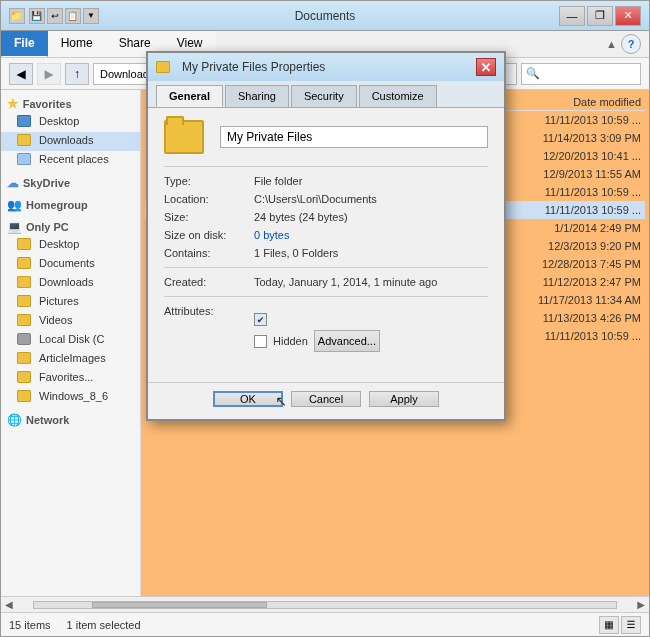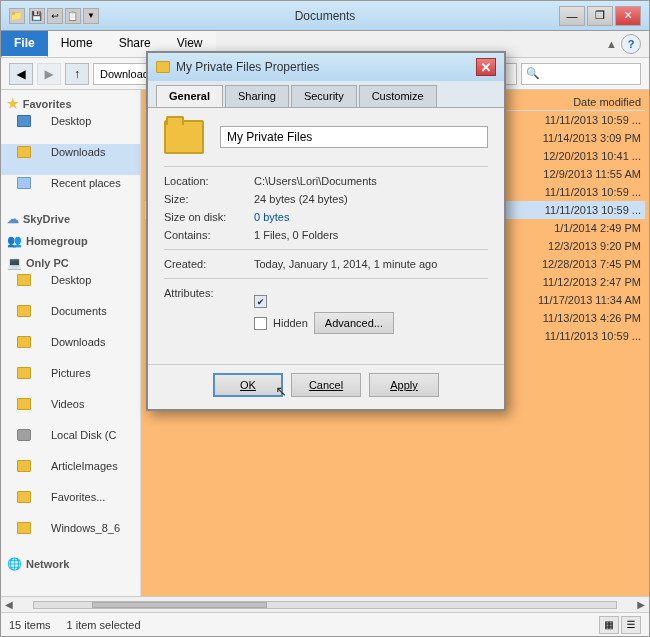--- a/index.html
+++ b/index.html
@@ -33,21 +33,21 @@
     .search-box { width: 120px; height: 22px; border: 1px solid #bbb; background: white; display: flex; align-items: center; padding: 0 4px; }
     .search-icon { color: #888; font-size: 11px; }
 
     
     .content-area { flex: 1; display: flex; overflow: hidden; }
 
     
     .sidebar { width: 140px; background: #f5f5f5; border-right: 1px solid #ddd; overflow-y: auto; padding: 4px 0; }
     .sidebar-section { margin-bottom: 4px; }
     .sidebar-header { display: flex; align-items: center; padding: 2px 6px; gap: 4px; font-size: 11px; font-weight: bold; color: #555; cursor: pointer; }
-    .sidebar-item { display: flex; align-items: flex-end; padding: 2px 8px 17px 16px; gap: 20px; font-size: 11px; cursor: pointer; color: #333; }
+    .sidebar-item { display: flex; align-items: flex-end; padding: 2px 8px 5px 16px; gap: 8px; font-size: 11px; cursor: pointer; color: #333; }
     .sidebar-item.active { background: #cce0f5; }
     .folder-icon { width: 14px; height: 12px; background: #f0c040; border: 1px solid #c8a020; border-radius: 1px; font-size: 9px; display: flex; align-items: center; justify-content: center; }
     .folder-icon.blue { background: #5090d0; border-color: #3070b0; }
 
     
     .file-list { flex: 1; background: #fdba74; padding: 4px; overflow: hidden; position: relative; }
     .file-list-header { display: flex; border-bottom: 1px solid #ddd; padding: 2px 4px; }
     .file-header-date { margin-left: auto; font-size: 11px; color: #333; font-weight: normal; }
     .file-items { }
     .file-item { display: flex; align-items: center; padding: 2px 4px; font-size: 11px; cursor: pointer; }
@@ -89,25 +89,25 @@
     .divider { border: none; border-top: 1px solid #ccc; margin: 8px 0; }
     .prop-row { display: flex; margin-bottom: 6px; align-items: flex-start; }
     .prop-label { width: 90px; font-size: 11px; color: #333; flex-shrink: 0; }
     .prop-value { font-size: 11px; color: #333; }
     .prop-value.blue { color: #0050b0; }
     .attr-section { margin-top: 8px; }
     .attr-row { display: flex; align-items: center; margin-bottom: 4px; gap: 6px; }
     .checkbox { width: 13px; height: 13px; border: 1px solid #888; background: white; display: flex; align-items: center; justify-content: center; font-size: 10px; flex-shrink: 0; }
     .checkbox.checked { background: #e0e8f5; }
     .checkbox-label { font-size: 11px; color: #333; flex: 1; }
-    .advanced-btn { height: 22px; padding: 0 10px; border: 1px solid #aaa; background: linear-gradient(to bottom, #e8e8e8, #d4d4d4); font-size: 11px; cursor: pointer; }
+    .advanced-btn { height: 22px; padding: 0 3px; border: 1px solid #aaa; background: linear-gradient(to bottom, #e8e8e8, #d4d4d4); font-size: 11px; cursor: pointer; }
 
     
     .dialog-buttons { display: flex; justify-content: center; gap: 8px; padding: 8px 16px 12px; border-top: 1px solid #ccc; margin-top: 8px; }
-    .dialog-btn { height: 24px; min-width: 70px; border: 1px solid #aaa; background: linear-gradient(to bottom, #e8e8e8, #d4d4d4); font-size: 11px; cursor: pointer; display: flex; align-items: center; justify-content: center; text-decoration: underline; }
+    .dialog-btn { height: 16px; min-width: 70px; border: 1px solid #aaa; background: linear-gradient(to bottom, #e8e8e8, #d4d4d4); font-size: 11px; cursor: pointer; display: flex; align-items: center; justify-content: center; }
     .dialog-btn.ok { border: 2px solid #5090d0; }
   </style>
 </head>
 <body>
 
 <div class="main-window">
 
   <div class="title-bar">
     <div class="title-bar-left">
       <div class="tb-icon">📁</div>
@@ -326,21 +326,21 @@
     <span class="status-selected">1 item selected</span>
     <div class="status-right">
       <div class="view-btn">▦</div>
       <div class="view-btn">☰</div>
     </div>
   </div>
 
   <div class="properties-dialog">
 
     <div class="dialog-title-bar">
-      <div style="display:flex; align-items:center; gap:6px;">
+      <div style="display:flex; align-items:center; gap:12px;">
         <div style="width:14px; height:12px; background:#f0c040; border:1px solid #c8a020; border-radius:1px;"></div>
         <span class="dialog-title-text">My Private Files Properties</span>
       </div>
       <div class="dialog-close-btn">✕</div>
     </div>
 
     <div class="dialog-tabs">
       <div class="dialog-tab active">General</div>
       <div class="dialog-tab">Sharing</div>
       <div class="dialog-tab">Security</div>
@@ -349,20 +349,24 @@
 
     <div class="dialog-content">
 
       <div class="folder-header">
         <div class="big-folder-icon"></div>
         <input type="text" class="folder-name-input" value="My Private Files" style="">
       </div>
 
       <hr class="divider">
 
+      <div class="prop-row">
+        <span class="prop-label">Type:</span>
+        <span class="prop-value">File folder</span>
+      </div>
       <div class="prop-row">
         <span class="prop-label">Location:</span>
         <span class="prop-value">C:\Users\Lori\Documents</span>
       </div>
       <div class="prop-row">
         <span class="prop-label">Size:</span>
         <span class="prop-value">24 bytes (24 bytes)</span>
       </div>
       <div class="prop-row">
         <span class="prop-label">Size on disk:</span>

